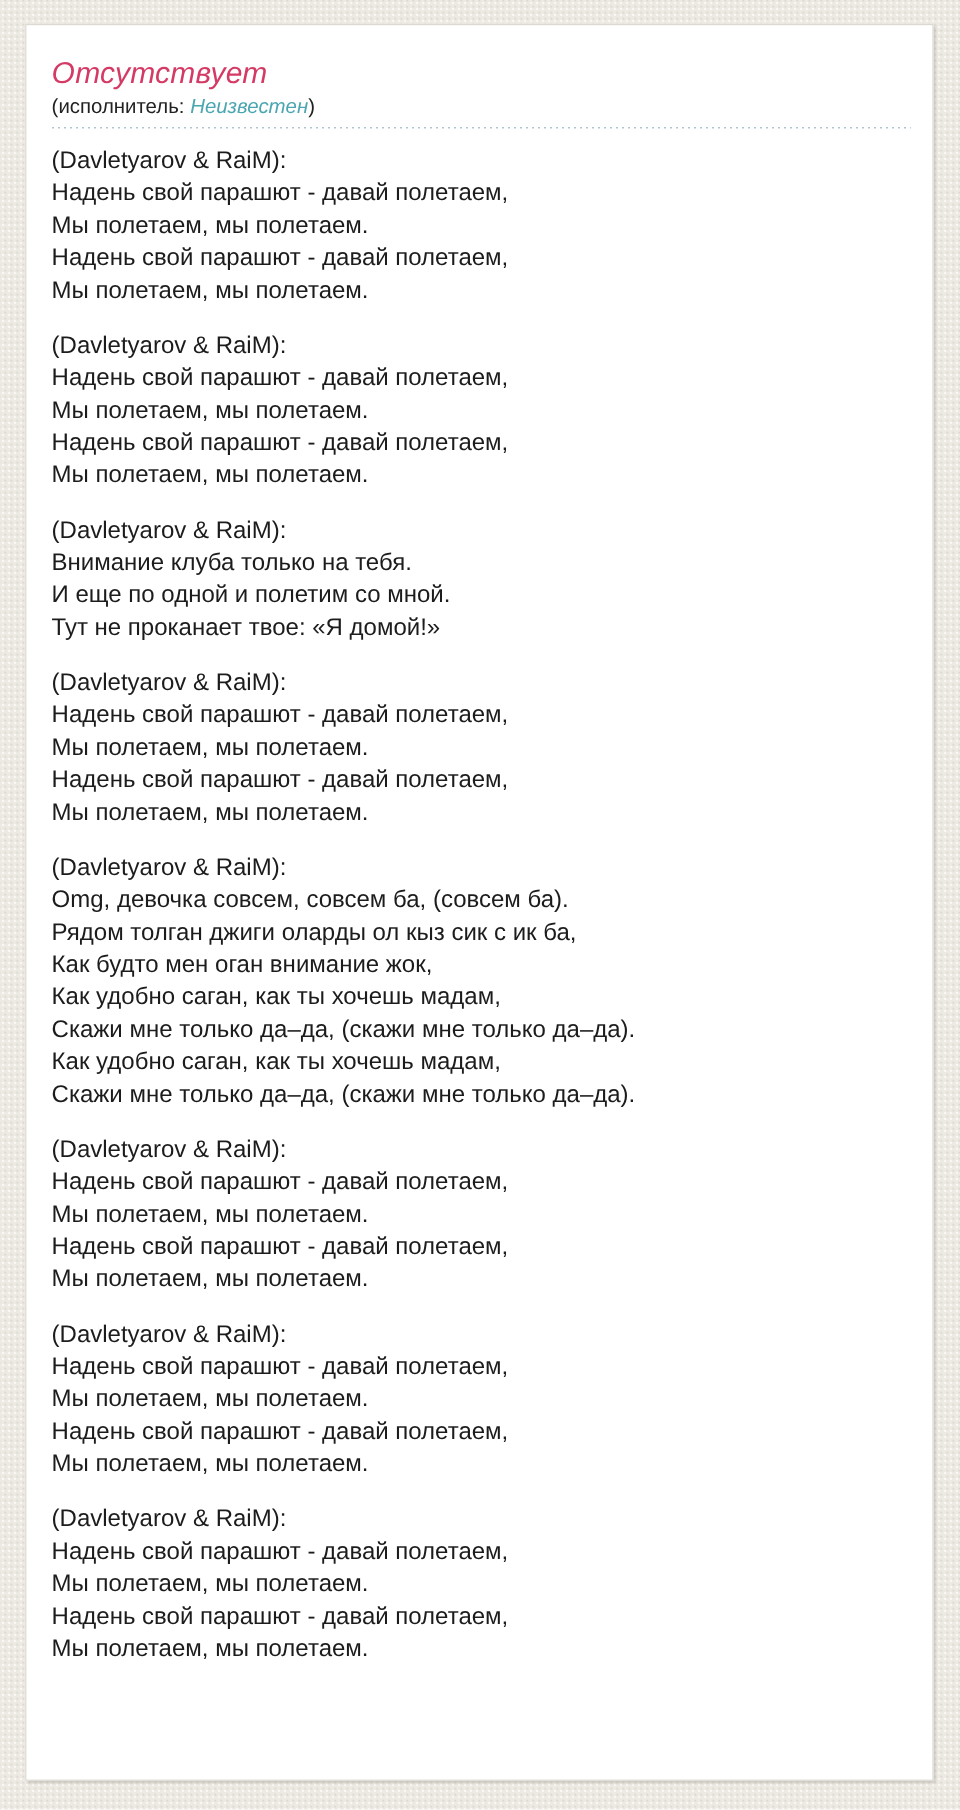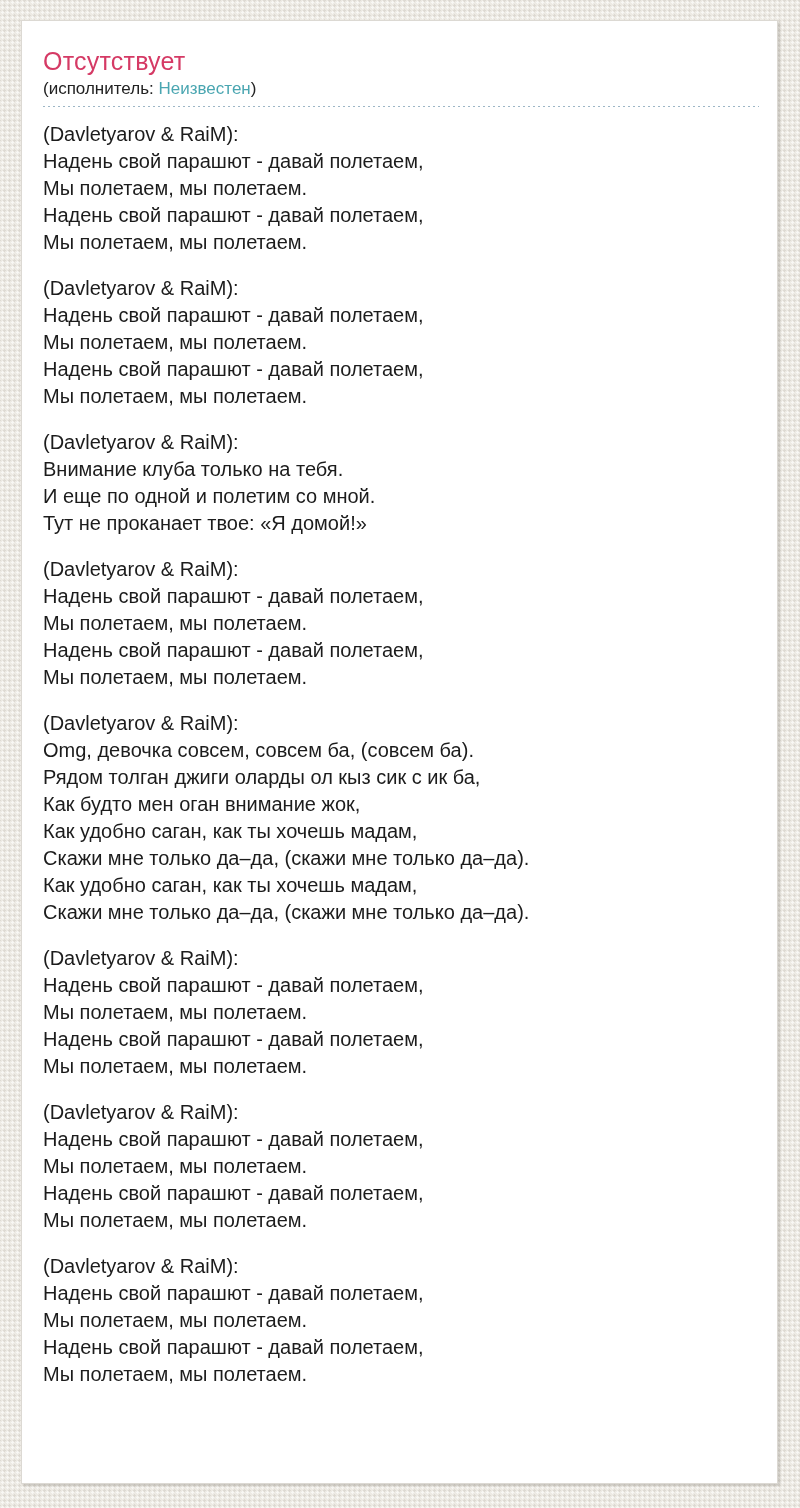--- a/index.html
+++ b/index.html
@@ -46,29 +46,31 @@
     height:1px;
     background-image:repeating-linear-gradient(to right, var(--sep-color) 0 2px, transparent 2px 5px);
   }
   h1.song-title{
     font-size:25px;
     font-weight:400;
     color:var(--title-color);
     line-height:1.15;
     margin-bottom:3px;
     letter-spacing:.2px;
+    font-style:italic;
   }
   .artist-line{
     font-size:17px;
     color:#222;
     line-height:1.2;
   }
   .artist-line a{
     color:var(--link-color);
     text-decoration:none;
+    font-style:italic;
   }
   .lyrics{
     font-size:20px;
     color:var(--text-color);
     line-height:27px;
   }
   .lyrics-block{
     margin-bottom:19px;
   }
   .lyrics-block:last-child{margin-bottom:0;}

